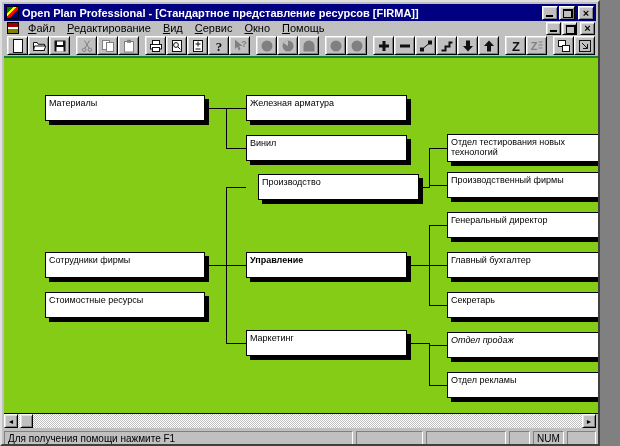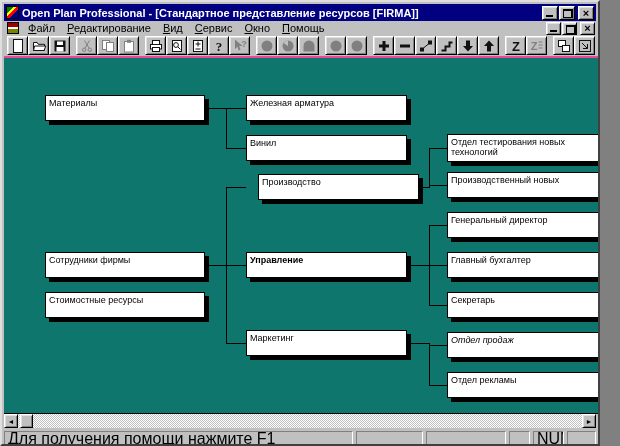--- a/index.html
+++ b/index.html
@@ -34,38 +34,38 @@
   .mi{font-size:11px;color:#000;padding:8px 6px;line-height:14px;}
   .mi::first-letter{text-decoration:underline;}
   .wbtn.small{width:15px;height:13px;}
   
   .toolbar{position:absolute;left:2px;top:33px;right:2px;height:21px;display:flex;align-items:center;padding-left:3px;}
   .tbtn{width:21px;height:19px;display:flex;align-items:center;justify-content:center;flex:none;color:#111;}
   .tbtn.gstart{margin-left:6px;}
   .tbtn.dis{color:#808080;}
   .tbtn svg{display:block;}
   
-  .diagram{position:absolute;left:2px;top:54px;width:616px;height:358px;background:#0f766e;
-    border-top:2px solid #ec4899;border-right:1px solid #000;border-bottom:1px solid #000;overflow:hidden;}
+  .diagram{position:absolute;left:2px;top:54px;width:616px;height:358px;background:#84cc16;
+    border-top:2px solid #15803d;border-right:1px solid #000;border-bottom:1px solid #000;overflow:hidden;}
   .obox{position:absolute;background:#fff;border:1px solid #000;box-shadow:4px 4px 0 0 #000;}
   .obox .lbl{font-size:9px;line-height:10px;color:#000;padding:2px 1px 0 3px;display:block;}
   .cline{position:absolute;background:#000;}
   
   .hscroll{position:absolute;left:2px;right:2px;top:412px;height:14px;display:flex;
     background:conic-gradient(#fff 25%,#c0c0c0 0 50%,#fff 0 75%,#c0c0c0 0) 0 0/2px 2px;}
   .sbtn{width:14px;height:14px;flex:none;display:flex;align-items:center;justify-content:center;
     font-size:7px;color:#000;}
   .sthumb{width:13px;height:14px;flex:none;}
   .strack{flex:1;}
   .sspacer{width:2px;flex:none;}
   
   .statusbar{position:absolute;left:2px;right:2px;top:428px;height:16px;display:flex;align-items:stretch;
     padding-top:1px;gap:3px;}
   .spanel{border:1px solid;border-color:#808080 #fff #fff #808080;background:#c0c0c0;
-    font-size:16px;color:#000;line-height:13px;padding:0 3px;white-space:nowrap;overflow:hidden;}
+    font-size:10px;color:#000;line-height:13px;padding:0 3px;white-space:nowrap;overflow:hidden;}
   .sp-main{flex:1;}
   .sp-a{width:67px;flex:none;}
   .sp-b{width:80px;flex:none;}
   .sp-c{width:21px;flex:none;}
   .sp-num{width:31px;flex:none;text-align:center;}
   .sp-d{width:29px;flex:none;}
 </style>
 </head>
 <body>
 
@@ -308,21 +308,21 @@
       <div class="obox" style="left: 242px; top: 194px; width: 161px; height: 26px; font-weight: bold;">
         <span class="lbl">Управление</span>
       </div>
       <div class="obox" style="left: 242px; top: 272px; width: 161px; height: 26px;">
         <span class="lbl">Маркетинг</span>
       </div>
       <div class="obox" style="left: 443px; top: 76px; width: 160px; height: 28px;">
         <span class="lbl">Отдел тестирования новых технологий</span>
       </div>
       <div class="obox" style="left: 443px; top: 114px; width: 160px; height: 26px;">
-        <span class="lbl">Производственный новых</span>
+        <span class="lbl">Производственный фирмы</span>
       </div>
       <div class="obox" style="left: 443px; top: 154px; width: 160px; height: 26px;">
         <span class="lbl">Генеральный директор</span>
       </div>
       <div class="obox" style="left: 443px; top: 194px; width: 160px; height: 26px;">
         <span class="lbl">Главный бухгалтер</span>
       </div>
       <div class="obox" style="left: 443px; top: 234px; width: 160px; height: 26px;">
         <span class="lbl">Секретарь</span>
       </div>

